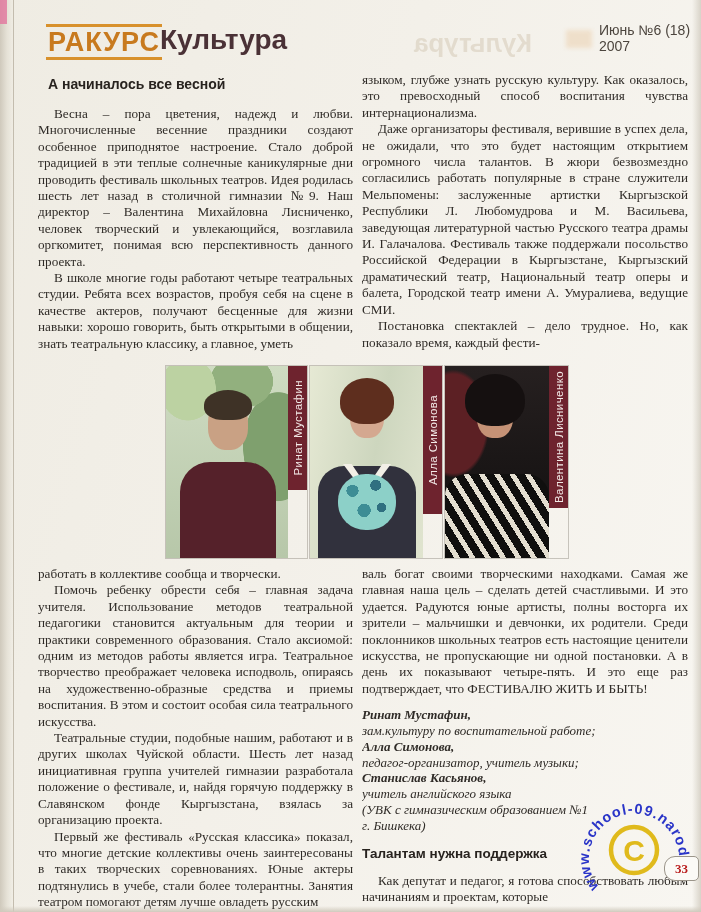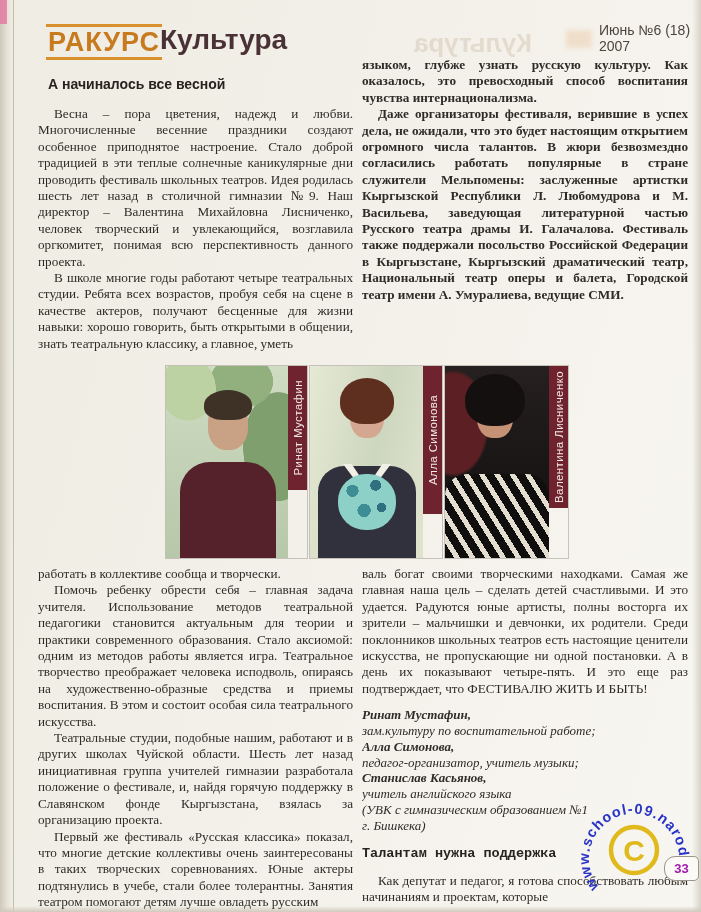--- a/index.html
+++ b/index.html
@@ -32,27 +32,27 @@
     background:#e0a96a;opacity:.25;filter:blur(2px);}
   .issue{position:absolute;left:599px;top:22px;
     font-family:"Liberation Sans",sans-serif;font-size:14px;color:#4c453e;}
 
   
   .h1{font-family:"Liberation Sans",sans-serif;font-weight:bold;font-size:14px;color:#28231f;
     margin:0 0 14px 10px;}
   p.b{font-size:13.2px;line-height:16.4px;text-align:justify;margin:0;text-indent:16px;}
   p.b.cont{text-indent:0;}
   .tl{position:absolute;left:38px;top:76px;width:315px;}
-  .tr{position:absolute;left:362px;top:57px;width:326px;font-weight:bold;}
+  .tr{position:absolute;left:362px;top:72px;width:326px;}
   .bl{position:absolute;left:38px;top:566px;width:315px;height:346px;overflow:hidden;}
   .br{position:absolute;left:362px;top:566px;width:326px;height:346px;overflow:hidden;}
 
   .sigs{margin-top:10px;font-style:italic;font-size:13px;line-height:15.8px;}
   .sig-name{font-weight:bold;}
-  .h2{font-family:Liberation Mono, monospace;font-weight:bold;font-size:13.5px;color:#28231f;
+  .h2{font-family:Liberation Sans, sans-serif;font-weight:bold;font-size:13.5px;color:#28231f;
     margin:12px 0 12px 0;text-align:left;}
 
   
   .photo{position:absolute;top:366px;height:192px;box-shadow:0 0 0 1px rgba(60,50,40,.25);overflow:hidden;}
   .ph1{left:166px;width:141px;}
   .ph2{left:310px;width:132px;}
   .ph3{left:445px;width:123px;}
   .bar{position:absolute;top:0;right:0;width:19px;background:#6e232e;
     display:flex;align-items:center;justify-content:center;z-index:5;}
   .bar span{writing-mode:vertical-rl;transform:rotate(180deg);white-space:nowrap;
@@ -98,21 +98,21 @@
   .ph3 .head{left:32px;top:26px;width:36px;height:46px;background:#c59276;}
   .ph3 .torso{left:0;width:104px;height:84px;border-radius:22px 22px 0 0;
     background:repeating-linear-gradient(58deg,#100f0e 0 8px,#e4ded0 8px 13px,#100f0e 13px 21px,#e4ded0 21px 26px);}
 
   
   .watermark{position:absolute;left:563px;top:786px;width:145px;height:126px;z-index:8;}
   
   .pagenum{position:absolute;right:2px;top:856px;width:33px;height:23px;z-index:9;
     background:#fbfaf6;border:1.5px solid #9b958a;border-radius:11px 5px 5px 11px;
     display:flex;align-items:center;justify-content:center;
-    font-family:Liberation Sans, sans-serif;font-weight:bold;font-size:13px;color:#a21caf;margin-left:29px;}
+    font-family:Liberation Serif, serif;font-weight:bold;font-size:13px;color:#b91c1c;margin-left:29px;}
 </style>
 </head>
 <body>
 
 <div class="page">
 
   <div class="edge-left"></div>
   <div class="edge-right"></div>
   <div class="edge-bottom"></div>
   <div class="corner-pink"></div>
@@ -125,20 +125,21 @@
 
   <div class="tl">
     <h1 class="h1">А начиналось все весной</h1>
     <p class="b">Весна – пора цветения, надежд и любви. Многочисленные весенние праздники создают особенное приподнятое настроение. Стало доброй традицией в эти теплые солнечные каникулярные дни проводить фестиваль школьных театров. Идея родилась шесть лет назад в столичной гимназии №9. Наш директор – Валентина Михайловна Лисниченко, человек творческий и увлекающийся, возглавила оргкомитет, понимая всю перспективность данного проекта.</p>
     <p class="b">В школе многие годы работают четыре театральных студии. Ребята всех возрастов, пробуя себя на сцене в качестве актеров, получают бесценные для жизни навыки: хорошо говорить, быть открытыми в общении, знать театральную классику, а главное, уметь</p>
   </div>
 
   <div class="tr">
     <p class="b cont">языком, глубже узнать русскую культуру. Как оказалось, это превосходный способ воспитания чувства интернационализма.</p>
     <p class="b">Даже организаторы фестиваля, верившие в успех дела, не ожидали, что это будет настоящим открытием огромного числа талантов. В жюри безвозмездно согласились работать популярные в стране служители Мельпомены: заслуженные артистки Кыргызской Республики Л. Любомудрова и М. Васильева, заведующая литературной частью Русского театра драмы И. Галачалова. Фестиваль также поддержали посольство Российской Федерации в Кыргызстане, Кыргызский драматический театр, Национальный театр оперы и балета, Городской театр имени А. Умуралиева, ведущие СМИ.</p>
+    <p class="b">Постановка спектаклей – дело трудное. Но, как показало время, каждый фести-</p>
   </div>
 
   <div class="photo ph1">
     <div class="bgimg"></div>
     <div class="hair"></div>
     <div class="head"></div>
     <div class="torso"></div>
     <div class="bar">
       <span>Ринат Мустафин</span>
     </div>

